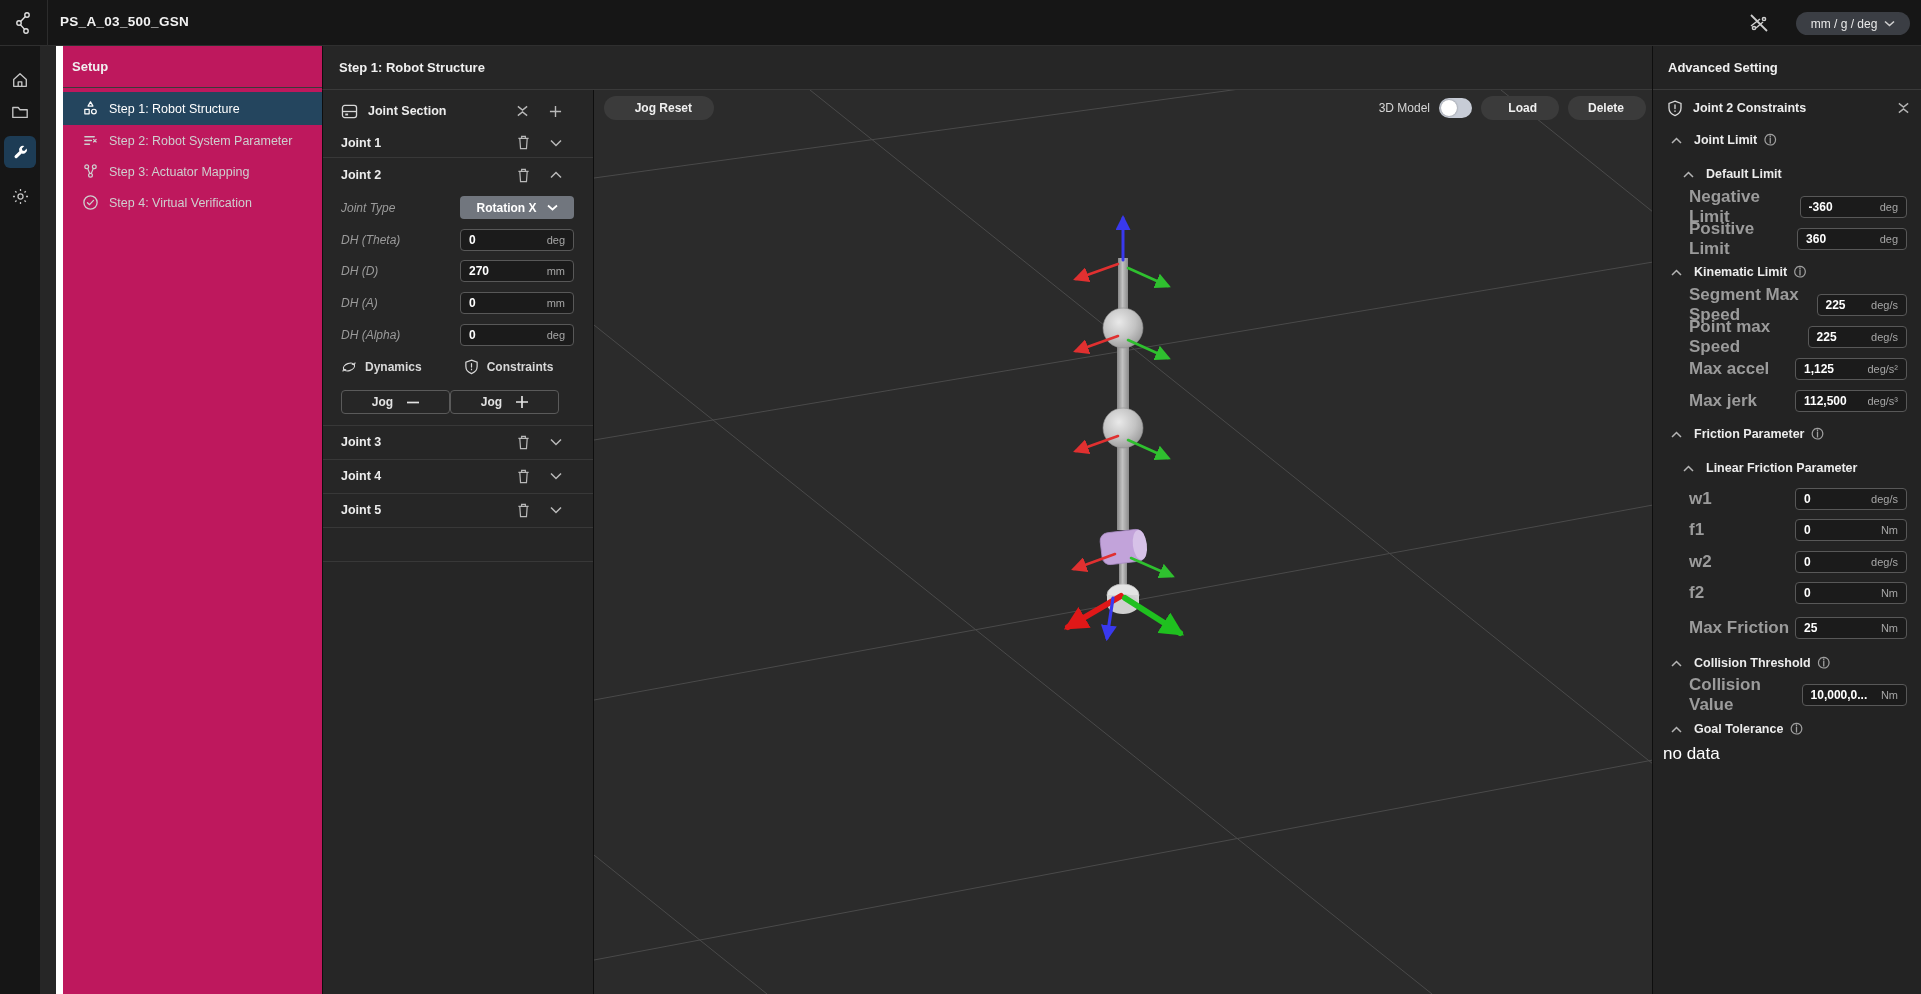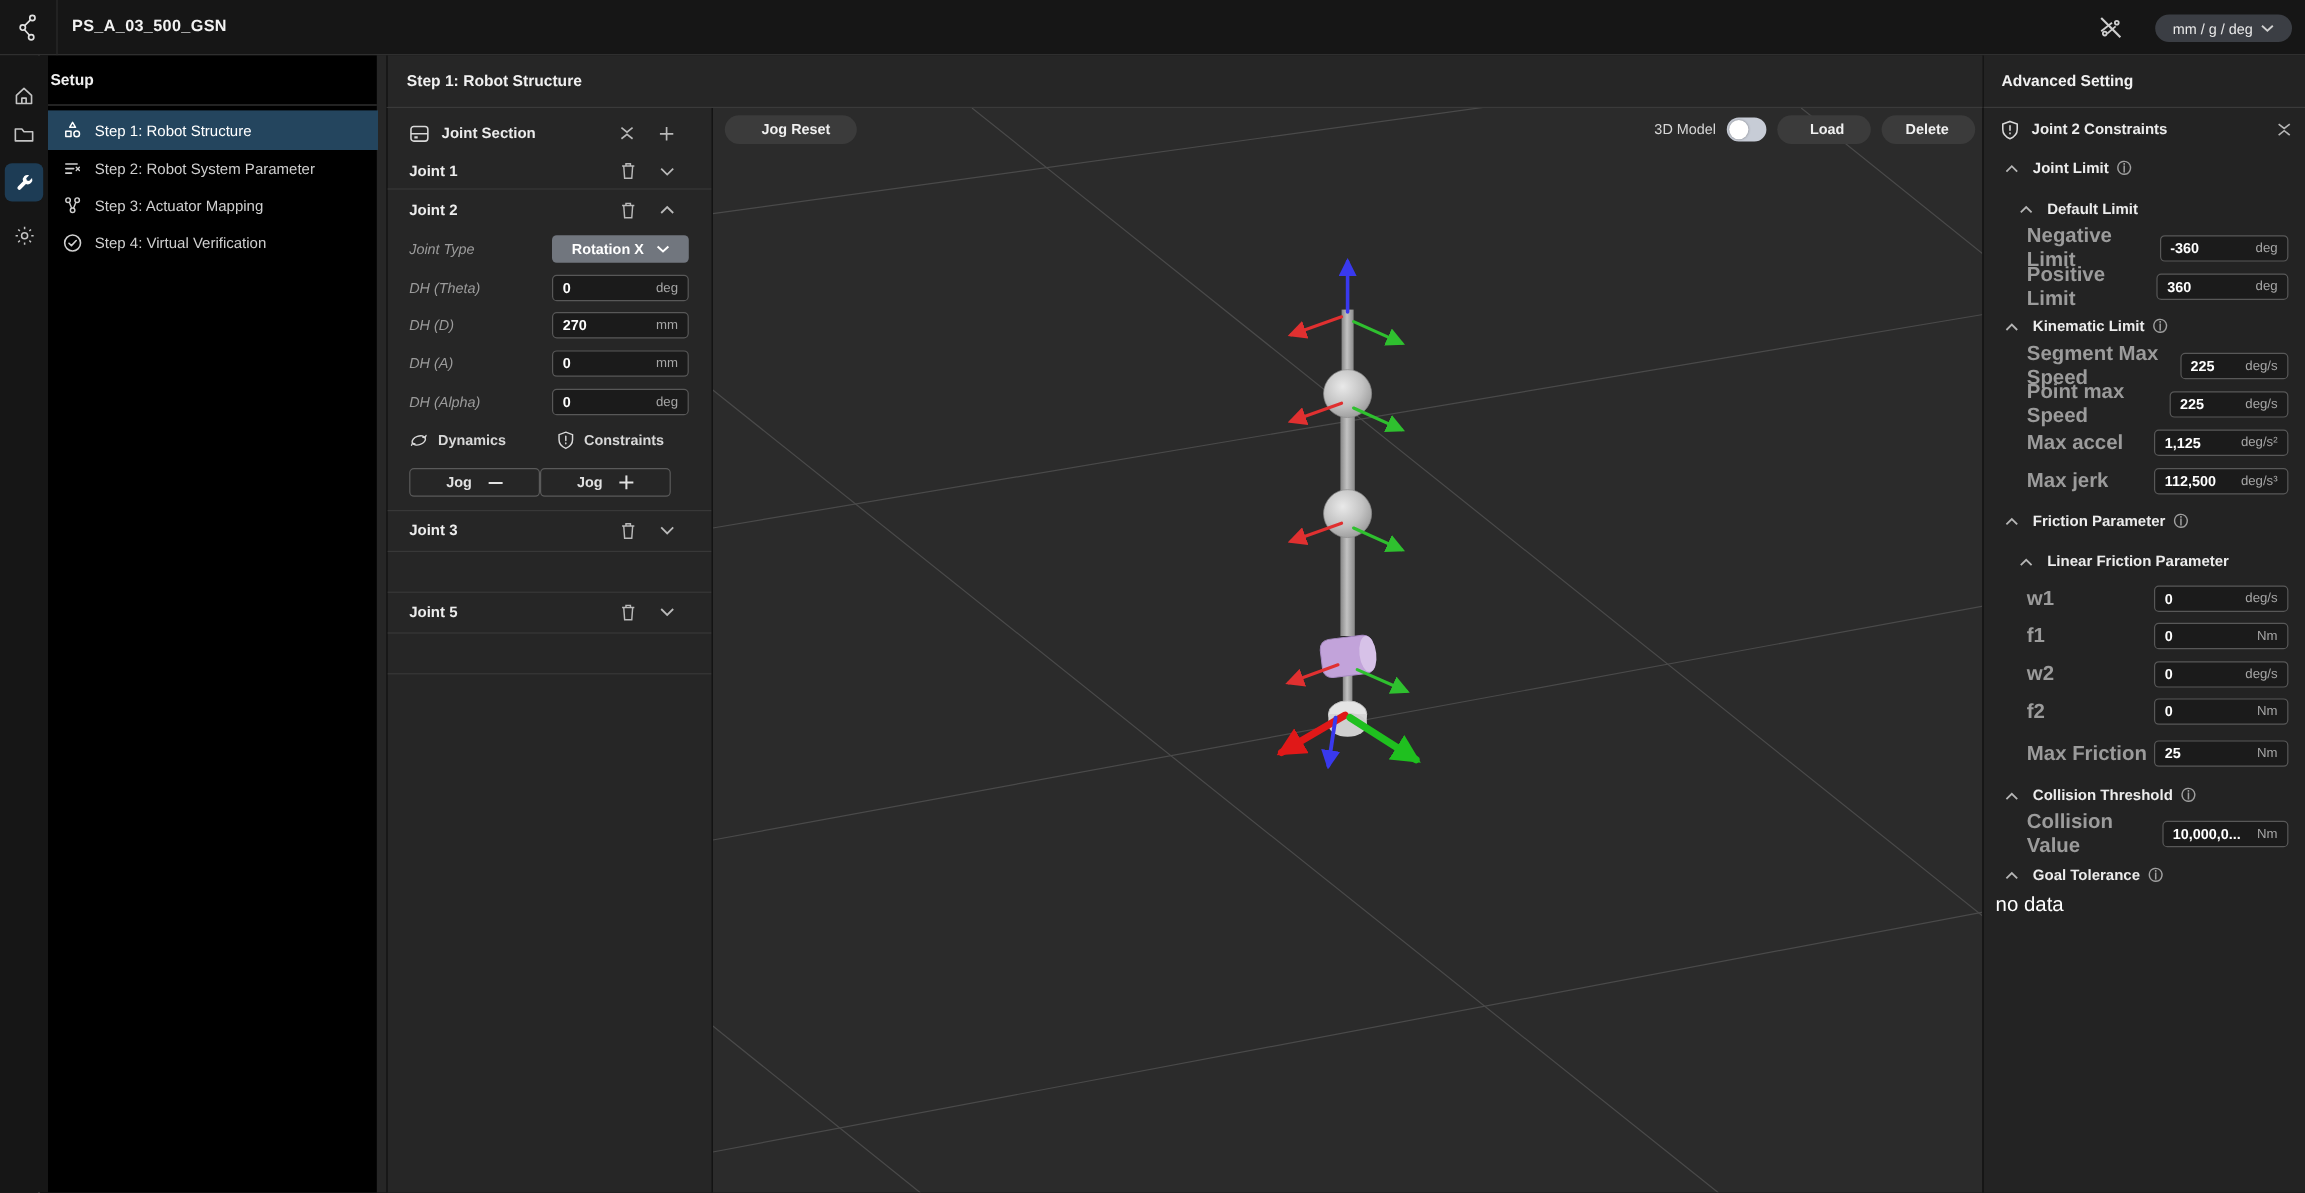--- a/index.html
+++ b/index.html
@@ -14,21 +14,21 @@
   .topbar .title { position:absolute; left:60px; top:14px; font-size:13.5px; font-weight:bold; letter-spacing:.3px; color:#f2f2f2; }
   .disc-icon { position:absolute; right:150px; top:11px; }
   .unit-pill { position:absolute; right:11px; top:12px; height:23px; min-width:114px; background:#3b3e44; border-radius:12px; display:flex; align-items:center; justify-content:center; gap:7px; padding:0 12px; font-size:12px; color:#e9e9e9; cursor:pointer; }
 
   
   .rail { position:absolute; left:0; top:46px; width:40px; height:948px; background:#161616; z-index:4; }
   .rail .ricon { position:absolute; left:0; width:40px; height:32px; display:flex; align-items:center; justify-content:center; color:#c4c4c4; }
   .rail .tile { position:absolute; left:4px; width:32px; height:32px; background:#1d3c55; border-radius:6px; display:flex; align-items:center; justify-content:center; color:#fff; }
 
   
-  .sidebar { position:absolute; left:32px; top:46px; width:282px; height:948px; background:#000000; border-left:1px solid #ffffff; }
+  .sidebar { position:absolute; left:56px; top:46px; width:282px; height:948px; background:#be185d; border-left:7px solid #ffffff; }
   .s-header { height:42px; border-bottom:1px solid #3a3a3a; display:flex; align-items:center; padding-left:9px; font-size:13px; font-weight:bold; color:#f0f0f0; }
   .s-item { position:absolute; left:0; width:282px; display:flex; align-items:center; gap:10px; padding-left:18px; font-size:12.5px; color:#cfcfcf; cursor:pointer; }
   .s-item.active { background:#24455e; color:#ffffff; }
   .s-item .sicon { width:18px; height:18px; display:flex; align-items:center; justify-content:center; flex:none; }
 
   
   .struct-header { position:absolute; left:322px; top:46px; width:1330px; height:44px; background:#262626; border-left:1px solid #0e0e0e; border-bottom:1px solid #3a3a3a; display:flex; align-items:center; padding-left:16px; font-size:13px; font-weight:bold; color:#f0f0f0; z-index:3; }
 
   
   .panel2 { position:absolute; left:322px; top:90px; width:271px; height:904px; background:#262626; border-left:1px solid #0e0e0e; }
@@ -350,20 +350,36 @@
             </svg>
           </span>
         <span>
             <svg width="12" height="8" viewBox="0 0 12 8" fill="none" stroke="currentColor" stroke-width="1.5">
               <path d="M1 1.5 L6 6.5 L11 1.5"></path>
             </svg>
           </span>
       </span>
     </div>
     <div class="divline" style="top:369px"></div>
+    <div class="p2row" style="top:369px;height:34px">
+      <span class="jname">Joint 4</span>
+        <span class="grow"></span>
+      <span class="rowicons">
+        <span>
+            <svg width="13" height="15" viewBox="0 0 14 16" fill="none" stroke="currentColor" stroke-width="1.3">
+              <path d="M1.5 3.5 H12.5 M5 3.5 V1.5 H9 V3.5 M3 3.5 L3.8 14.5 H10.2 L11 3.5"></path>
+            </svg>
+          </span>
+        <span>
+            <svg width="12" height="8" viewBox="0 0 12 8" fill="none" stroke="currentColor" stroke-width="1.5">
+              <path d="M1 1.5 L6 6.5 L11 1.5"></path>
+            </svg>
+          </span>
+      </span>
+    </div>
     <div class="divline" style="top:403px"></div>
     <div class="p2row" style="top:403px;height:34px">
       <span class="jname">Joint 5</span>
         <span class="grow"></span>
       <span class="rowicons">
         <span>
             <svg width="13" height="15" viewBox="0 0 14 16" fill="none" stroke="currentColor" stroke-width="1.3">
               <path d="M1.5 3.5 H12.5 M5 3.5 V1.5 H9 V3.5 M3 3.5 L3.8 14.5 H10.2 L11 3.5"></path>
             </svg>
           </span>

